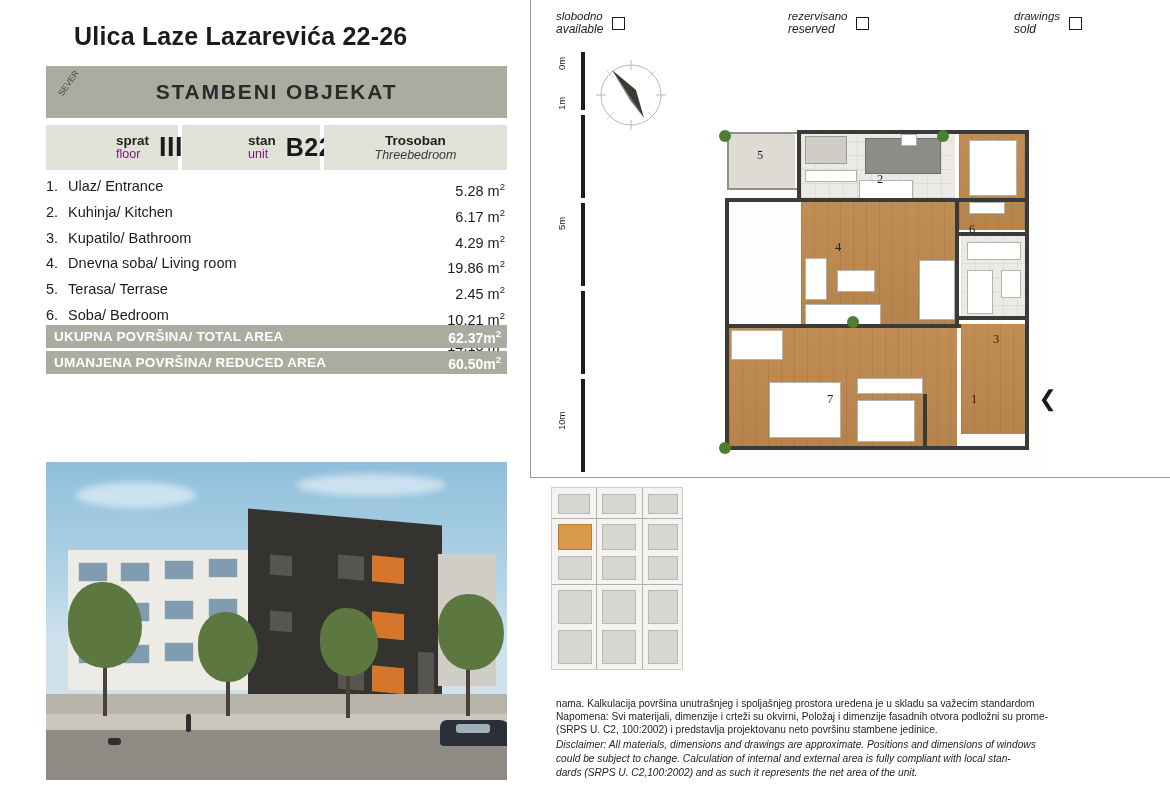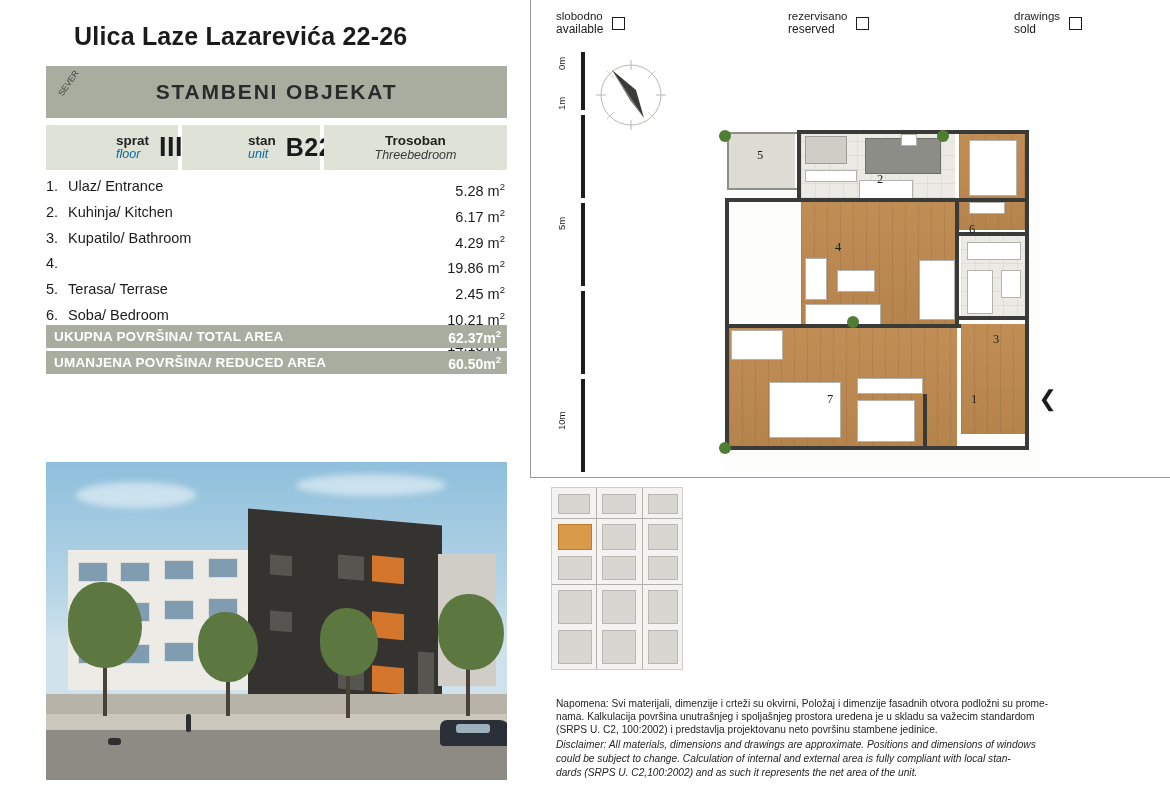--- a/index.html
+++ b/index.html
@@ -56,21 +56,21 @@
     display: flex;
     align-items: center;
     height: 45px;
   }
   #meta-floor { width: 132px; padding-left: 22px; }
   #meta-unit  { width: 138px; padding-left: 18px; }
   #meta-type  { flex: 1; justify-content: center; flex-direction: column; }
 
   .meta-labels { display: flex; flex-direction: column; line-height: 1.05; margin-left: 48px; }
   .meta-sr { font-size: 13.5px; font-weight: bold; color: #222; }
-  .meta-en { font-size: 12.5px; font-style: italic; color: #0369a1; }
+  .meta-en { font-size: 12.5px; color: #701a75; }
   .meta-value {
     font-size: 27px; font-weight: bold; color: #1a1a1a;
     margin-left: 10px; letter-spacing: 0.5px;
   }
   #meta-unit .meta-value { font-size: 25px; }
   #type-sr { font-size: 13.5px; font-weight: bold; color: #222; text-align: center; }
   #type-en { font-size: 12.5px; font-style: italic; color: #3a3a3a; text-align: center; }
 
   
   #rooms {
@@ -161,21 +161,21 @@
     background: #9a9a9a;
   }
   #divider-h {
     position: absolute; left: 530px; top: 477px; width: 640px; height: 1px;
     background: #9a9a9a;
   }
 
   
   #legend { position: absolute; left: 556px; top: 8px; width: 600px; height: 34px; }
   .legend-item { position: absolute; display: flex; align-items: center; }
-  .legend-texts { display: flex; flex-direction: column; line-height: 1.12; margin-right: 9px; }
+  .legend-texts { display: flex; flex-direction: column; line-height: 1.12; margin-right: 9px; font-style: italic; }
   .lg-sr { font-size: 11.5px; color: #1c1c1c; }
   .lg-en { font-size: 12px; color: #1c1c1c; }
   .legend-box {
     width: 13px; height: 13px; border: 1.4px solid #1c1c1c; background: #fff;
   }
 
   
   #scale-wrap { position: absolute; left: 556px; top: 48px; width: 40px; height: 430px; }
   #scale-line { position: absolute; left: 25px; top: 4px; width: 4px; height: 420px; background: #1c1c1c; }
   .scale-gap { position: absolute; left: 25px; width: 4px; background: #ffffff; }
@@ -291,20 +291,21 @@
         <span class="room-name">Kuhinja/ Kitchen</span>
         <span class="room-area">6.17 m<span class="sup">2</span></span>
       </div>
       <div class="room-line">
         <span>3.</span>
         <span class="room-name">Kupatilo/ Bathroom</span>
         <span class="room-area">4.29 m<span class="sup">2</span></span>
       </div>
       <div class="room-line">
         <span>4.</span>
+        <span class="room-name">Dnevna soba/ Living room</span>
         <span class="room-area">19.86 m<span class="sup">2</span></span>
       </div>
       <div class="room-line">
         <span>5.</span>
         <span class="room-name">Terasa/ Terrase</span>
         <span class="room-area">2.45 m<span class="sup">2</span></span>
       </div>
       <div class="room-line">
         <span>6.</span>
         <span class="room-name">Soba/ Bedroom</span>
@@ -527,22 +528,22 @@
   <div class="kp-block" style="left:6px; top:102px; width:34px; height:34px;"></div>
   <div class="kp-block" style="left:50px; top:102px; width:34px; height:34px;"></div>
   <div class="kp-block" style="left:96px; top:102px; width:30px; height:34px;"></div>
   <div class="kp-block" style="left:6px; top:142px; width:34px; height:34px;"></div>
   <div class="kp-block" style="left:50px; top:142px; width:34px; height:34px;"></div>
   <div class="kp-block" style="left:96px; top:142px; width:30px; height:34px;"></div>
 </div>
 
 <div id="disclaimer">
   <div id="disc-sr">
+      <div class="disc-sr">nama. Kalkulacija površina unutrašnjeg i spoljašnjeg prostora uredena je u skladu sa važecim standardom</div>
       <div class="disc-sr">Napomena: Svi materijali, dimenzije i crteži su okvirni, Položaj i dimenzije fasadnih otvora podložni  su prome-</div>
-      <div class="disc-sr">nama. Kalkulacija površina unutrašnjeg i spoljašnjeg prostora uredena je u skladu sa važecim standardom</div>
       <div class="disc-sr">(SRPS U. C2, 100:2002) i predstavlja projektovanu neto površinu stambene jedinice.</div>
     </div>
   <div id="disc-en">
       <div class="disc-en">Disclaimer: All materials, dimensions and drawings are approximate. Positions and dimensions of windows</div>
       <div class="disc-en">could be subject to change. Calculation of internal and external area is fully compliant with local stan-</div>
       <div class="disc-en">dards (SRPS U. C2,100:2002) and as such it represents the net area of the unit.</div>
     </div>
 </div>
 
 </body></html>

